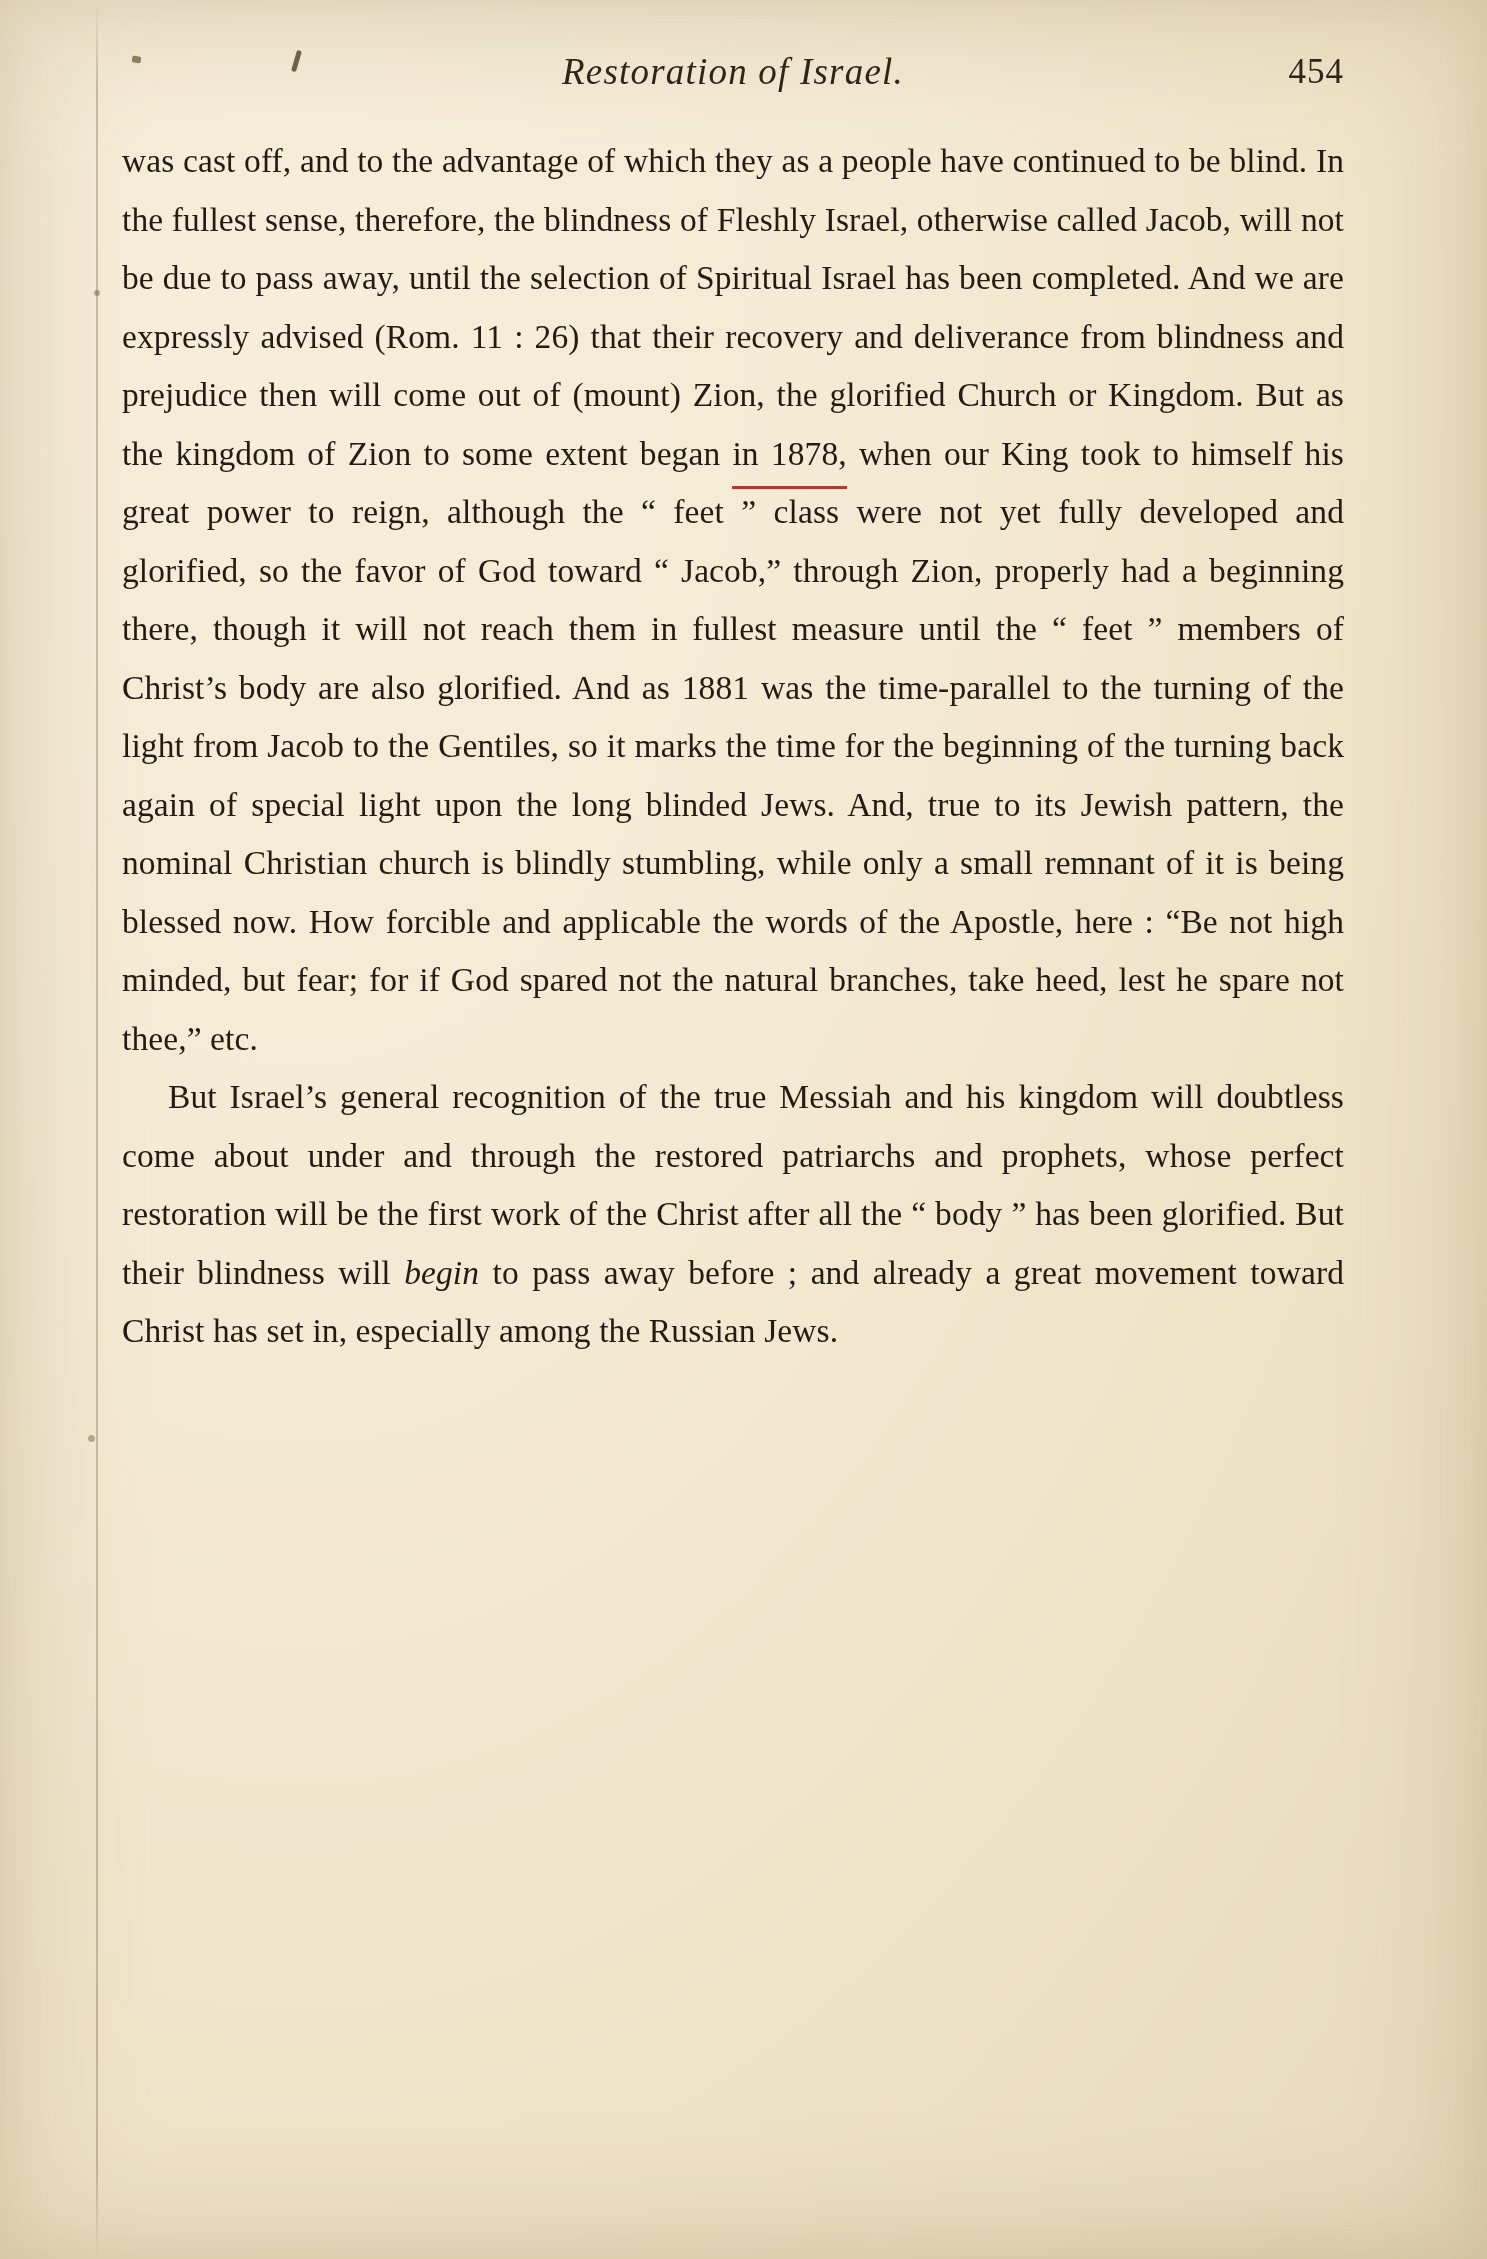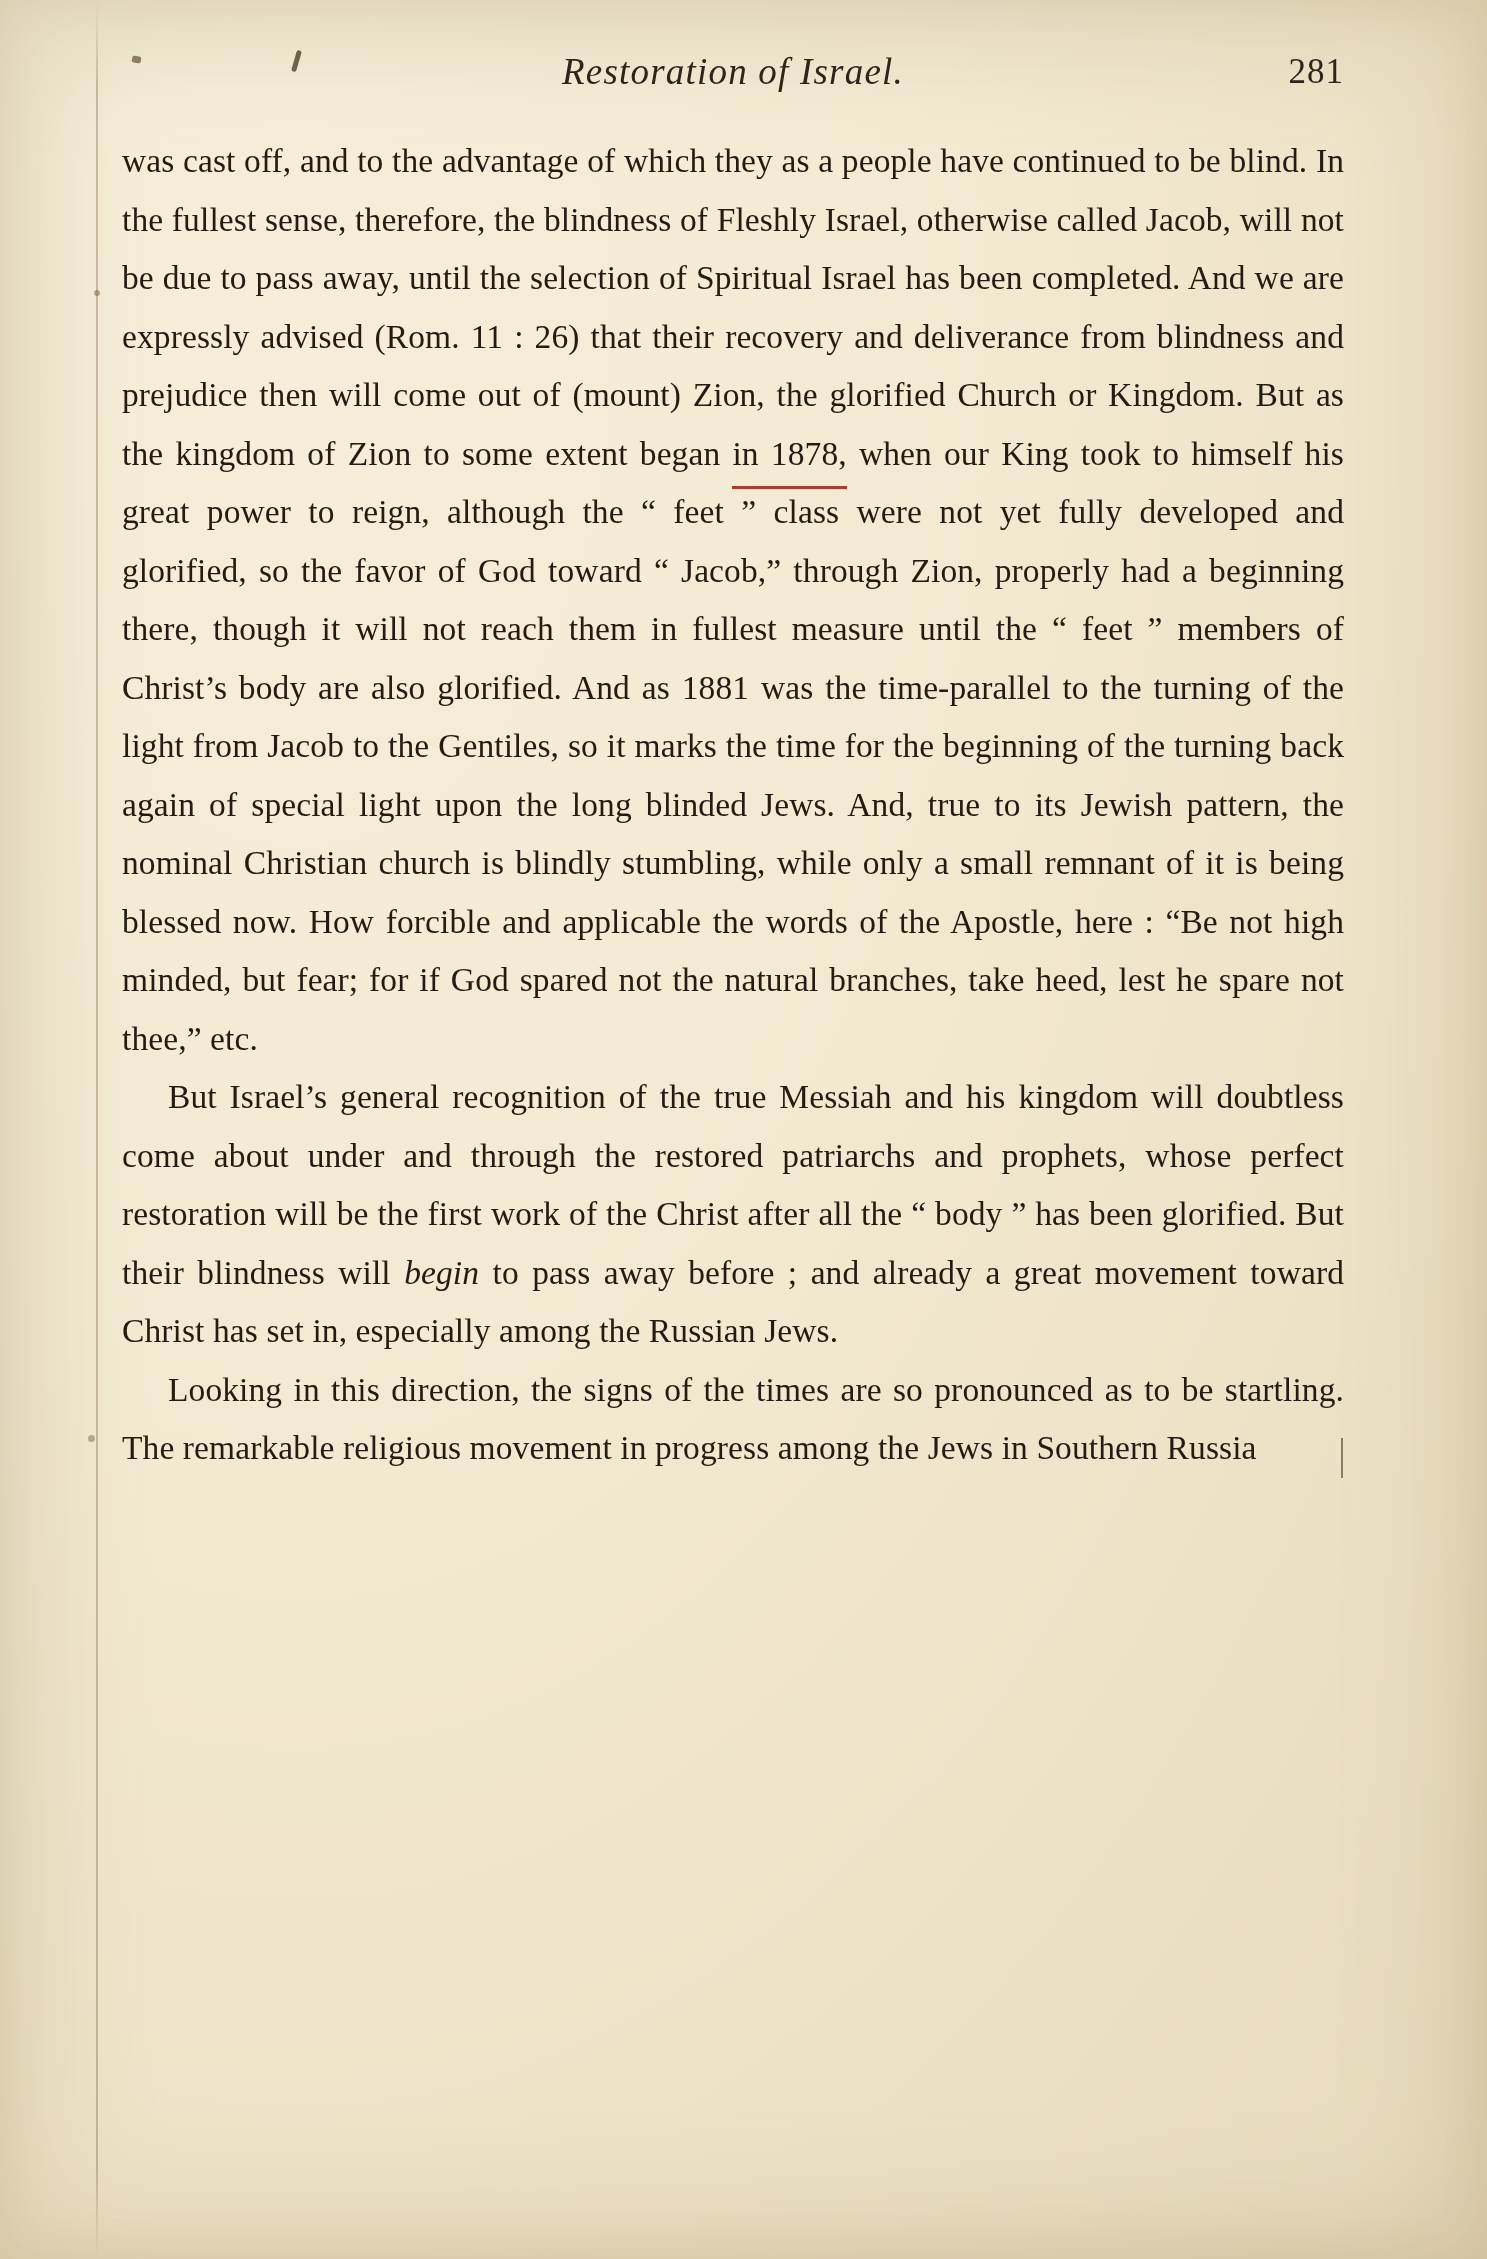--- a/index.html
+++ b/index.html
@@ -145,36 +145,32 @@
 <div class="page">
 
   <div class="left-rule"></div>
 
   <div class="content">
 
     <header class="running-head">
       <span class="speck-1"></span>
       <span class="speck-2"></span>
       <div class="head-title">Restoration of Israel.</div>
-      <div class="page-number">281</div>
+      <div class="page-number">454</div>
     </header>
 
     <span class="speck-3"></span>
     <span class="speck-4"></span>
 
     <div class="body-text">
 
       <p>
         <span>was cast off, and to the advantage of which they as a people have continued to be blind.  In the fullest sense, therefore, the blindness of Fleshly Israel, otherwise called Jacob, will not be due to pass away, until the selection of Spiritual Israel has been completed.  And we are expressly advised (Rom. 11 : 26) that their recovery and deliverance from blindness and prejudice then will come out of (mount) Zion, the glorified Church or Kingdom.  But as the kingdom of Zion to some extent began </span><span class="underlined">in 1878,</span><span> when our King took to himself his great power to reign, although the “ feet ” class were not yet fully developed and glorified, so the favor of God toward “ Jacob,” through Zion, properly had a beginning there, though it will not reach them in fullest measure until the “ feet ” members of Christ’s body are also glorified.  And as 1881 was the time-parallel to the turning of the light from Jacob to the Gentiles, so it marks the time for the beginning of the turning back again of special light upon the long blinded Jews.  And, true to its Jewish pattern, the nominal Christian church is blindly stumbling, while only a small remnant of it is being blessed now.  How forcible and applicable the words of the Apostle, here : “Be not high minded, but fear; for if God spared not the natural branches, take heed, lest he spare not thee,” etc.</span>
       </p>
 
       <p class="indent">
         <span>But Israel’s general recognition of the true Messiah and his kingdom will  doubtless come about under and through the restored  patriarchs and prophets, whose perfect restoration will be the first work of the Christ after all the “ body ” has been glorified.  But their blindness will </span><em class="it">begin</em><span> to pass away before ; and already a great movement toward Christ has set in, especially among the Russian Jews.</span>
       </p>
 
-      <p class="indent last-line-wrap">
-        <span>Looking in this direction, the signs of the times are so pronounced as to be startling.  The remarkable religious movement in progress among the Jews in Southern Russia</span>
-        <span class="tail-bar"></span>
-      </p>
 
     </div>
   </div>
 </div>
 
 </body></html>

